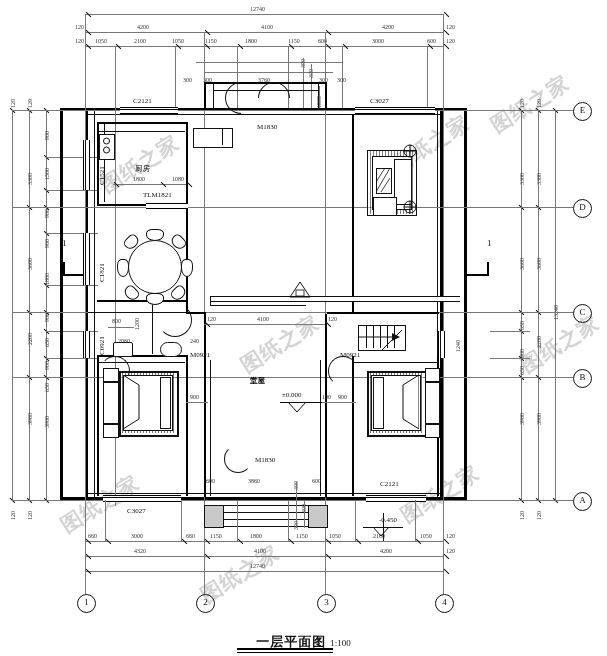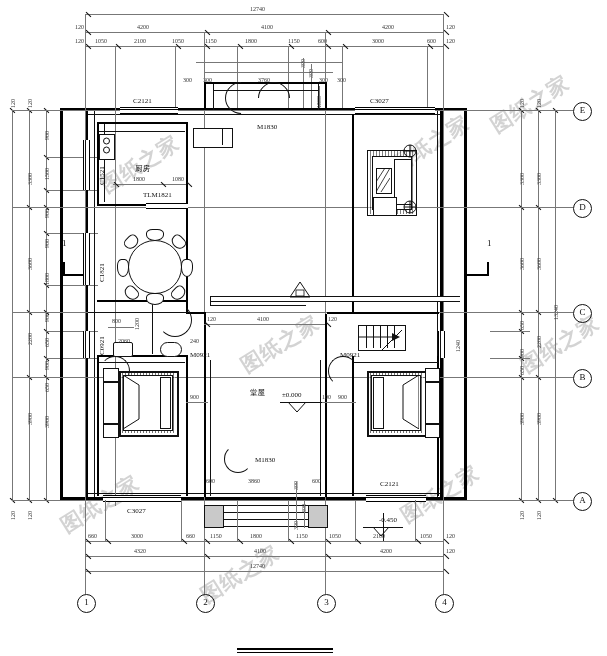--- a/index.html
+++ b/index.html
@@ -346,21 +346,21 @@
   <div class="door-arc" style="left:328px;top:356px;width:28px;height:28px;transform:rotate(90deg);"></div>
   <div class="lbl" style="left:340px;top:352px;">M0921</div>
 
   <div class="door-arc" style="left:158px;top:303px;width:32px;height:32px;transform:rotate(270deg);"></div>
 
   <div class="door-arc" style="left:224px;top:445px;width:26px;height:26px;transform:rotate(0deg);"></div>
   <div class="lbl" style="left:255px;top:457px;">M1830</div>
 
   <div class="rm" style="left:135px;top:165px;">厨房</div>
   <div class="rm" style="left:138px;top:262px;">餐厅</div>
-  <div class="rm" style="left:250px;top:389px;">堂屋</div>
+  <div class="rm" style="left:250px;top:377px;font-weight:bold;">堂屋</div>
   <div class="rm" style="left:129px;top:405px;">卧室</div>
   <div class="rm" style="left:397px;top:405px;">卧室</div>
 
   <div class="elev" style="left:282px;top:391px;">±0.000</div>
   <div class="ln h" style="left:280px;top:402px;width:42px;"></div>
   <svg style="position:absolute;left:288px;top:402px;" width="18" height="11">
     <polygon points="0,0 18,0 9,10" fill="none" stroke="#111" stroke-width="1"></polygon>
   </svg>
   <div class="elev" style="left:379px;top:516px;">-0.450</div>
   <div class="ln h" style="left:365px;top:527px;width:36px;"></div>
@@ -536,16 +536,20 @@
   <div class="ln v gray" style="left:237px;top:500px;height:41px;"></div>
   <div class="ln v gray" style="left:288px;top:500px;height:41px;"></div>
   <div class="ln v gray" style="left:355px;top:500px;height:41px;"></div>
   <div class="ln v gray" style="left:415px;top:500px;height:41px;"></div>
 
   <div class="circle" style="left:77px;top:594px;">1</div>
   <div class="circle" style="left:196px;top:594px;">2</div>
   <div class="circle" style="left:317px;top:594px;">3</div>
   <div class="circle" style="left:435px;top:594px;">4</div>
 
+  <div class="title" style="top:632px;">
+    <span class="t1">一层平面图</span>
+    <span class="t2">1:100</span>
+  </div>
   <div class="tunder" style="left:237px;top:648px;width:96px;height:1.6px;"></div>
   <div class="tunder" style="left:237px;top:652px;width:96px;height:1px;"></div>
 
 </div>
 
 </body></html>

